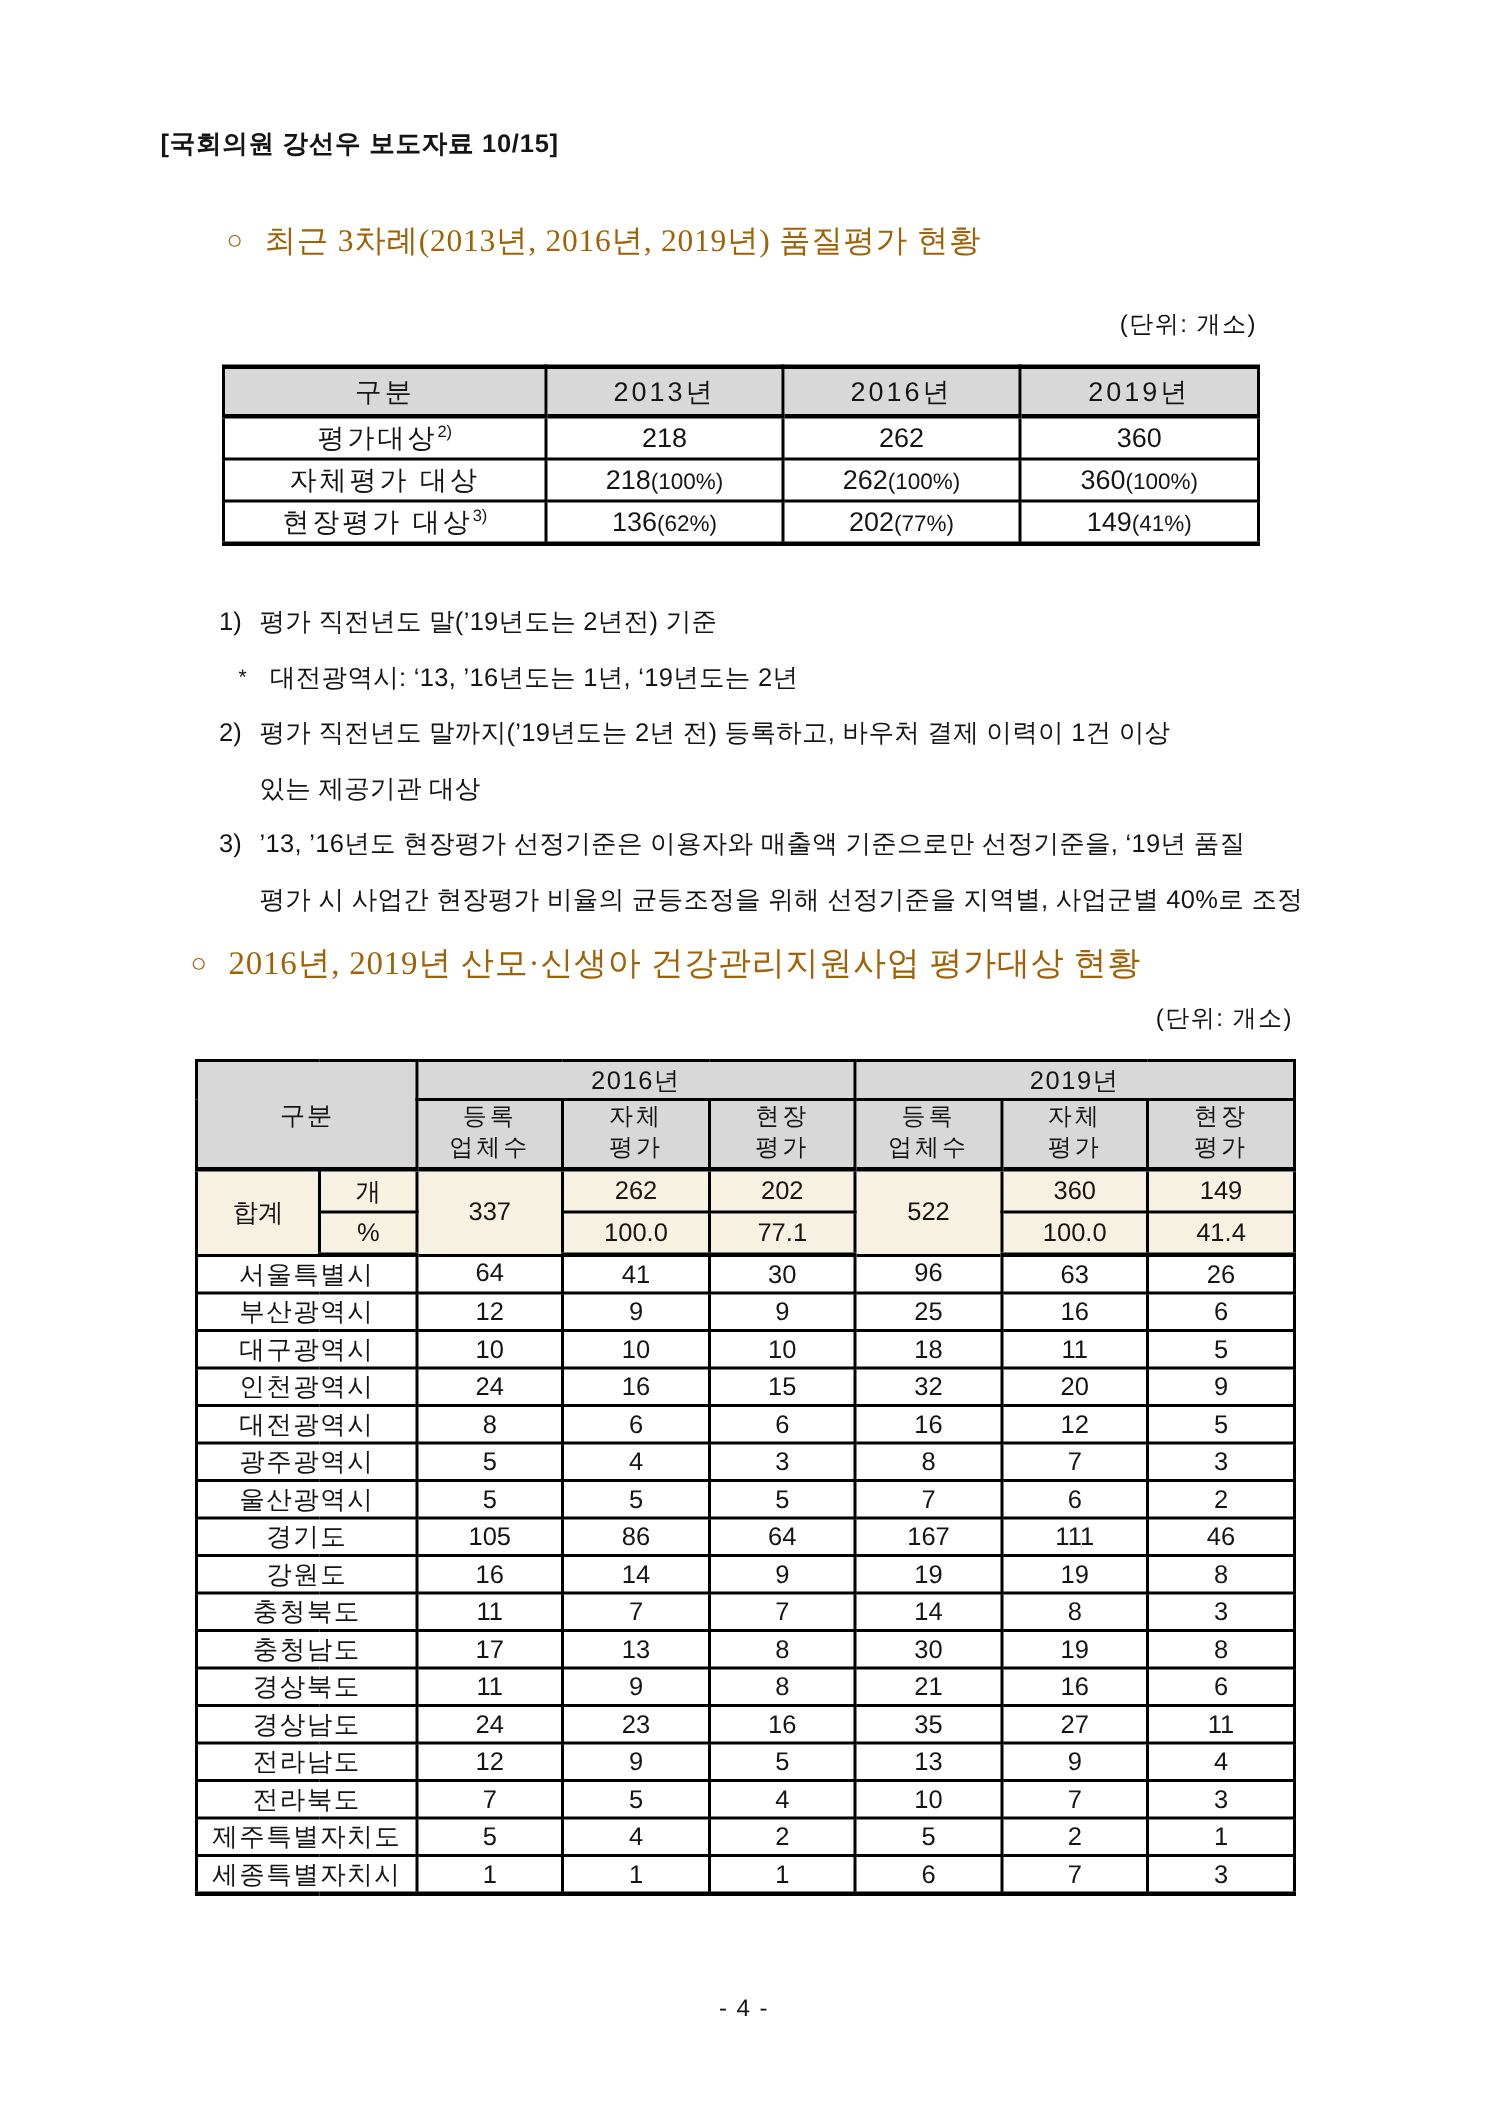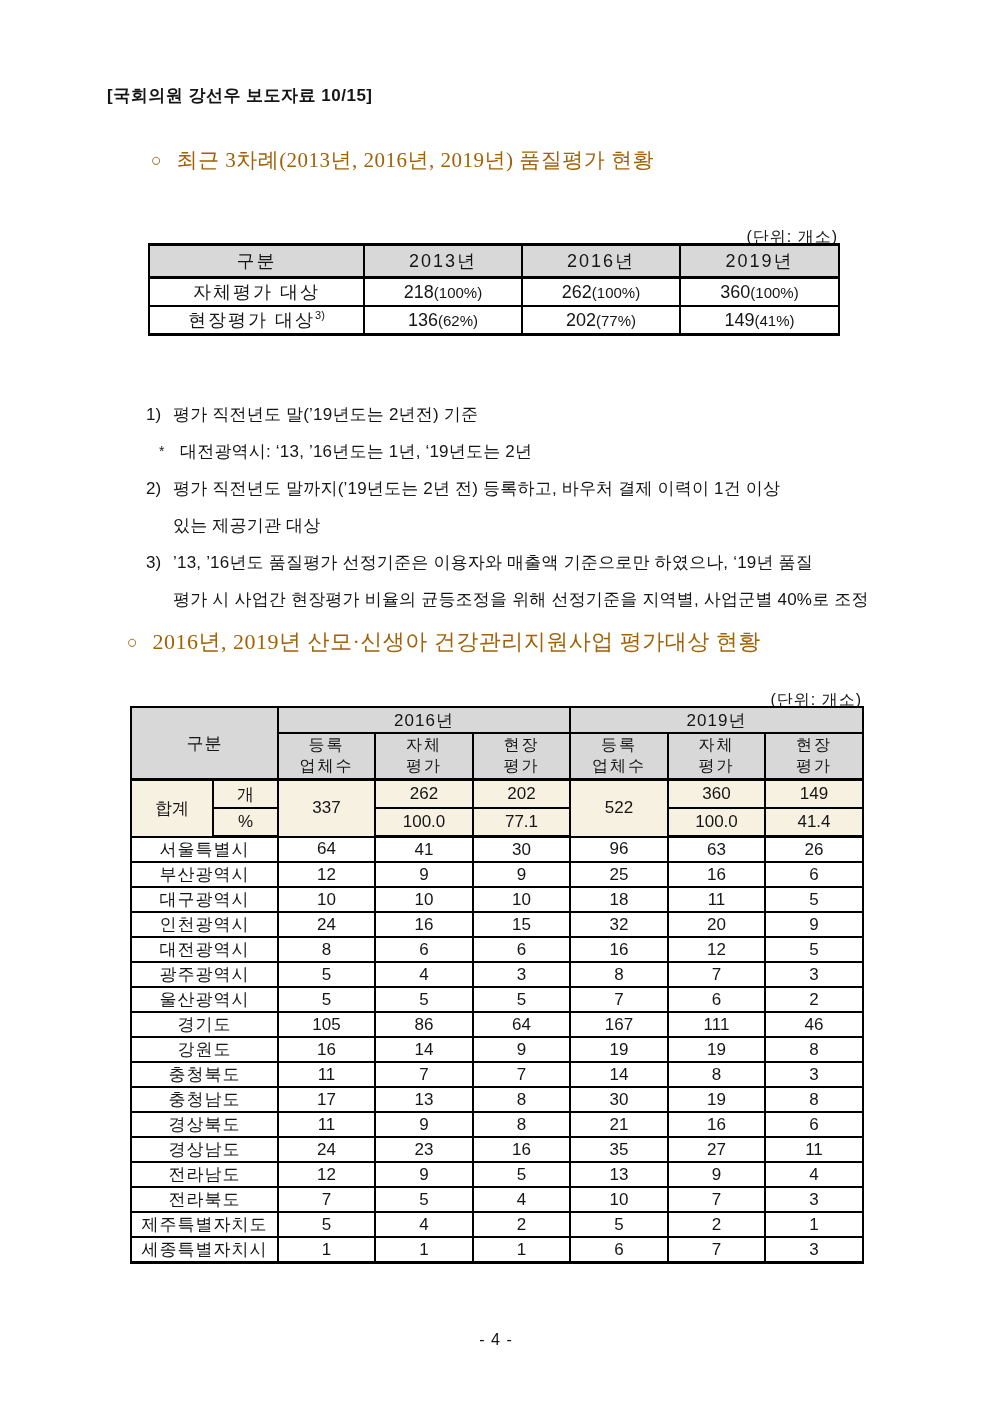--- a/index.html
+++ b/index.html
@@ -13,21 +13,21 @@
   .page{
     position:relative;width:992px;height:1403px;background:var(--paper);
     font-family:"Liberation Sans","DejaVu Sans",sans-serif;color:var(--ink);
     overflow:hidden;
   }
   .doc-header{position:absolute;left:107px;top:84px;font-size:17px;font-weight:bold;letter-spacing:.5px;}
   .sec-title{position:absolute;font-family:"Liberation Serif","DejaVu Serif",serif;color:#a16207;white-space:nowrap;}
   .sec1-title{left:151px;top:146px;font-size:21px;letter-spacing:.5px;}
   .sec2-title{left:127px;top:627px;font-size:22px;letter-spacing:.5px;}
   .bullet{display:inline-block;margin-right:14px;font-size:18px;transform:translateY(-1px);}
-  .unit-note{position:absolute;font-size:16px;text-align:right;letter-spacing:1px;margin-top:21px;}
+  .unit-note{position:absolute;font-size:16px;text-align:right;letter-spacing:1px;}
   .unit1{left:148px;width:690px;top:206px;}
   .unit2{left:130px;width:732px;top:669px;}
 
   table{border-collapse:collapse;table-layout:fixed;position:absolute;background:#fff;}
   th,td{text-align:center;vertical-align:middle;padding:0;overflow:hidden;}
 
   
   .t1{left:148px;top:243px;width:690px;border:2px solid var(--border);border-top-width:3px;border-bottom-width:3px;}
   .t1 th{background:var(--header-bg);border:2px solid var(--border);border-bottom-width:3px;
          font-size:18px;font-weight:normal;letter-spacing:2px;height:30px;}
@@ -81,20 +81,26 @@
     </colgroup>
     <thead>
         <tr class="h">
           <th>구분</th>
           <th>2013년</th>
           <th>2016년</th>
           <th>2019년</th>
         </tr>
       </thead>
     <tbody>
+        <tr>
+          <td class="lbl"><span>평가대상</span><sup>2)</sup></td>
+          <td><span>218</span></td>
+          <td><span>262</span></td>
+          <td><span>360</span></td>
+        </tr>
         <tr>
           <td class="lbl"><span>자체평가 대상</span></td>
           <td><span>218</span><span class="pct">(100%)</span></td>
           <td><span>262</span><span class="pct">(100%)</span></td>
           <td><span>360</span><span class="pct">(100%)</span></td>
         </tr>
         <tr>
           <td class="lbl"><span>현장평가 대상</span><sup>3)</sup></td>
           <td><span>136</span><span class="pct">(62%)</span></td>
           <td><span>202</span><span class="pct">(77%)</span></td>
@@ -119,21 +125,21 @@
       <div class="fn">
         <span class="fn-m">2)</span>
         <div class="fn-lines">
           <div class="fn-line">평가 직전년도 말까지(’19년도는 2년 전) 등록하고, 바우처 결제 이력이 1건 이상</div>
           <div class="fn-line">있는 제공기관 대상</div>
         </div>
       </div>
       <div class="fn">
         <span class="fn-m">3)</span>
         <div class="fn-lines">
-          <div class="fn-line">’13, ’16년도 품질평가 선정기준은 이용자와 매출액 기준으로만 하였으나, ‘19년 품질</div>
+          <div class="fn-line">’13, ’16년도 현장평가 선정기준은 이용자와 매출액 기준으로만 선정기준을, ‘19년 품질</div>
           <div class="fn-line">평가 시 사업간 현장평가 비율의 균등조정을 위해 선정기준을 지역별, 사업군별 40%로 조정</div>
         </div>
       </div>
     </div>
 
   <div class="sec-title sec2-title">
     <span class="bullet">○</span><span>2016년, 2019년 산모·신생아 건강관리지원사업 평가대상 현황</span>
   </div>
 
   <div class="unit-note unit2">(단위: 개소)</div>

